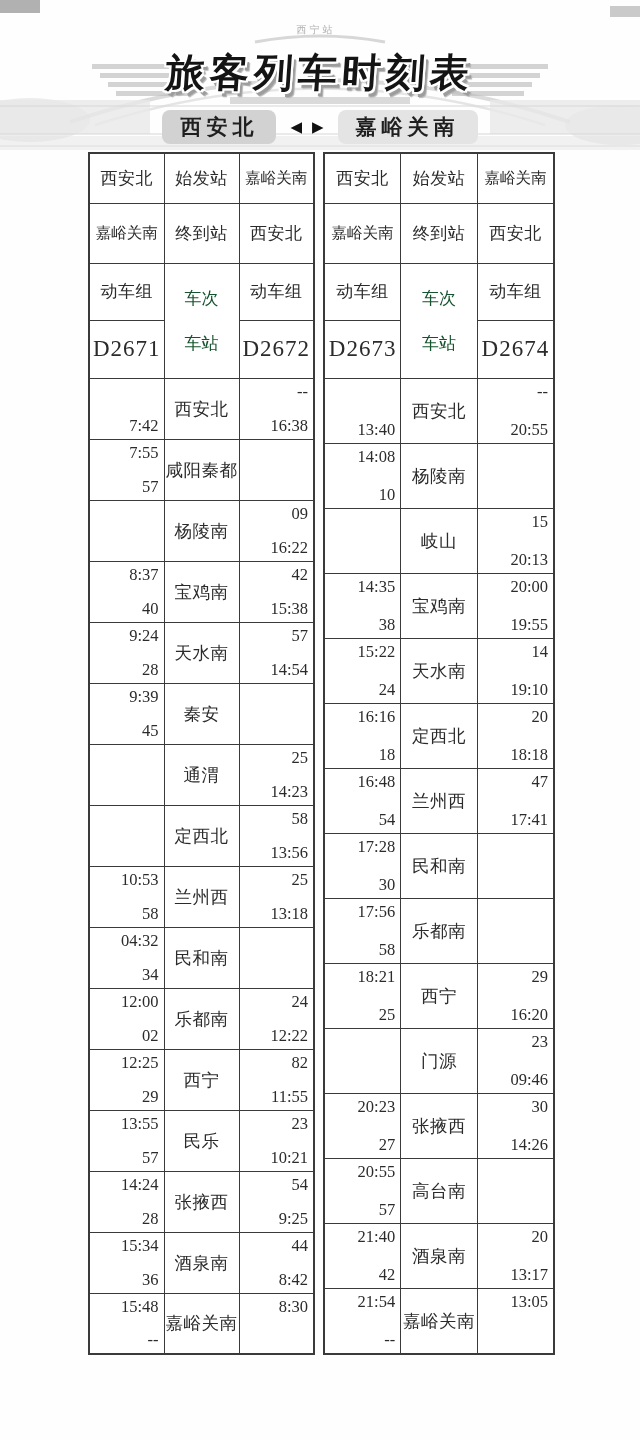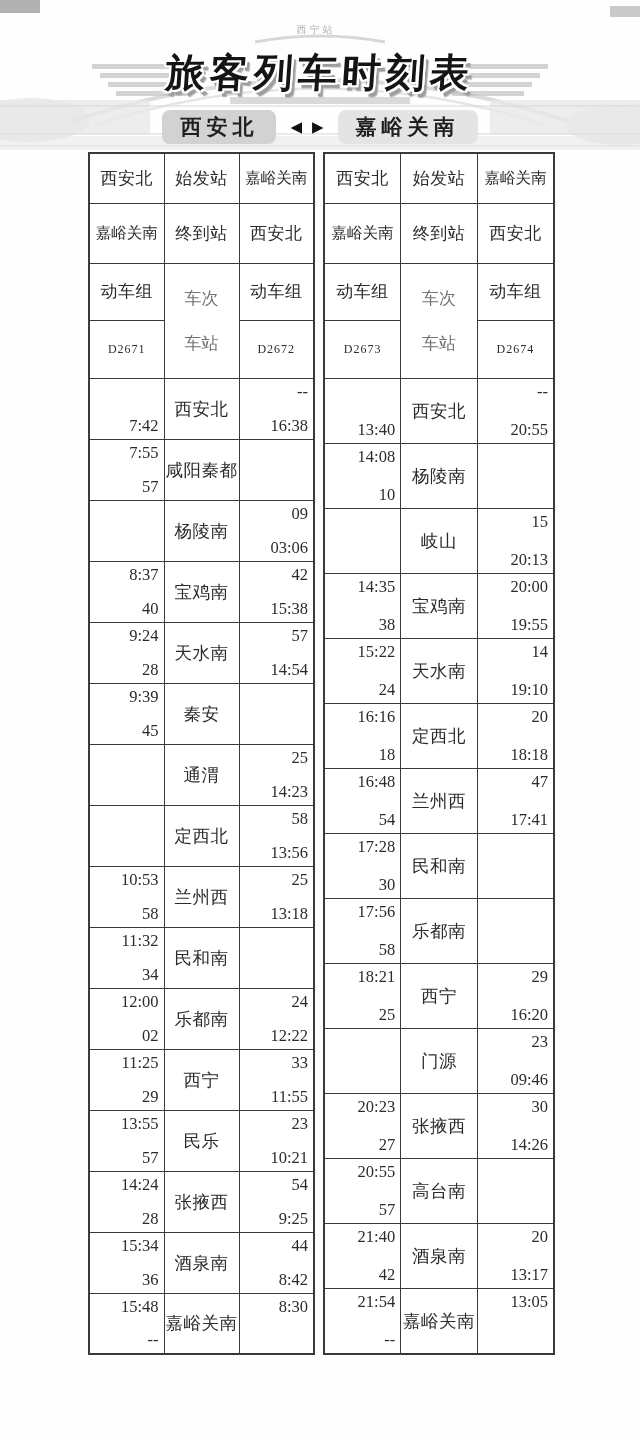--- a/index.html
+++ b/index.html
@@ -78,23 +78,23 @@
     vertical-align:middle;
   }
   tr.hr1{height:50px;} tr.hr2{height:60px;} tr.hr3{height:57px;} tr.hr4{height:58px;}
   table.t0 tr.data{height:61px;}
   table.t1 tr.data{height:65px;}
   .hcell{
     text-align:center;
     font-size:17px;letter-spacing:0.5px;color:#2b2b2b;
   }
   .hcell.small{font-size:15.5px;letter-spacing:0;}
-  .train-no{font-size:12px;letter-spacing:1px;margin-top:20px;}
+  .train-no{font-size:23px;letter-spacing:1px;margin-top:20px;}
   .center-double{
-    text-align:center;font-size:17px;color:#737373;
+    text-align:center;font-size:17px;color:#14532d;
   }
   .center-double .line{display:block;}
   .center-double .line + .line{margin-top:22px;}
   .station-cell{
     text-align:center;
     font-size:17.5px;letter-spacing:0.5px;color:#2b2b2b;
   }
   td.time-cell{position:relative;}
   .time-cell .arr,.time-cell .dep{
     position:absolute;right:5px;
@@ -205,21 +205,21 @@
   </tr>
 
   <tr class="data">
     <td class="time-cell">
       <span class="arr"></span>
       <span class="dep"></span>
     </td>
     <td class="station-cell">杨陵南</td>
     <td class="time-cell">
       <span class="arr">09</span>
-      <span class="dep">03:06</span>
+      <span class="dep">16:22</span>
     </td>
   </tr>
 
   <tr class="data">
     <td class="time-cell">
       <span class="arr">8:37</span>
       <span class="dep">40</span>
     </td>
     <td class="station-cell">宝鸡南</td>
     <td class="time-cell">
@@ -283,21 +283,21 @@
     </td>
     <td class="station-cell">兰州西</td>
     <td class="time-cell">
       <span class="arr">25</span>
       <span class="dep">13:18</span>
     </td>
   </tr>
 
   <tr class="data">
     <td class="time-cell">
-      <span class="arr">11:32</span>
+      <span class="arr">04:32</span>
       <span class="dep">34</span>
     </td>
     <td class="station-cell">民和南</td>
     <td class="time-cell">
       <span class="arr"></span>
       <span class="dep"></span>
     </td>
   </tr>
 
   <tr class="data">
@@ -307,26 +307,26 @@
     </td>
     <td class="station-cell">乐都南</td>
     <td class="time-cell">
       <span class="arr">24</span>
       <span class="dep">12:22</span>
     </td>
   </tr>
 
   <tr class="data">
     <td class="time-cell">
-      <span class="arr">11:25</span>
+      <span class="arr">12:25</span>
       <span class="dep">29</span>
     </td>
     <td class="station-cell">西宁</td>
     <td class="time-cell">
-      <span class="arr">33</span>
+      <span class="arr">82</span>
       <span class="dep">11:55</span>
     </td>
   </tr>
 
   <tr class="data">
     <td class="time-cell">
       <span class="arr">13:55</span>
       <span class="dep">57</span>
     </td>
     <td class="station-cell">民乐</td>

